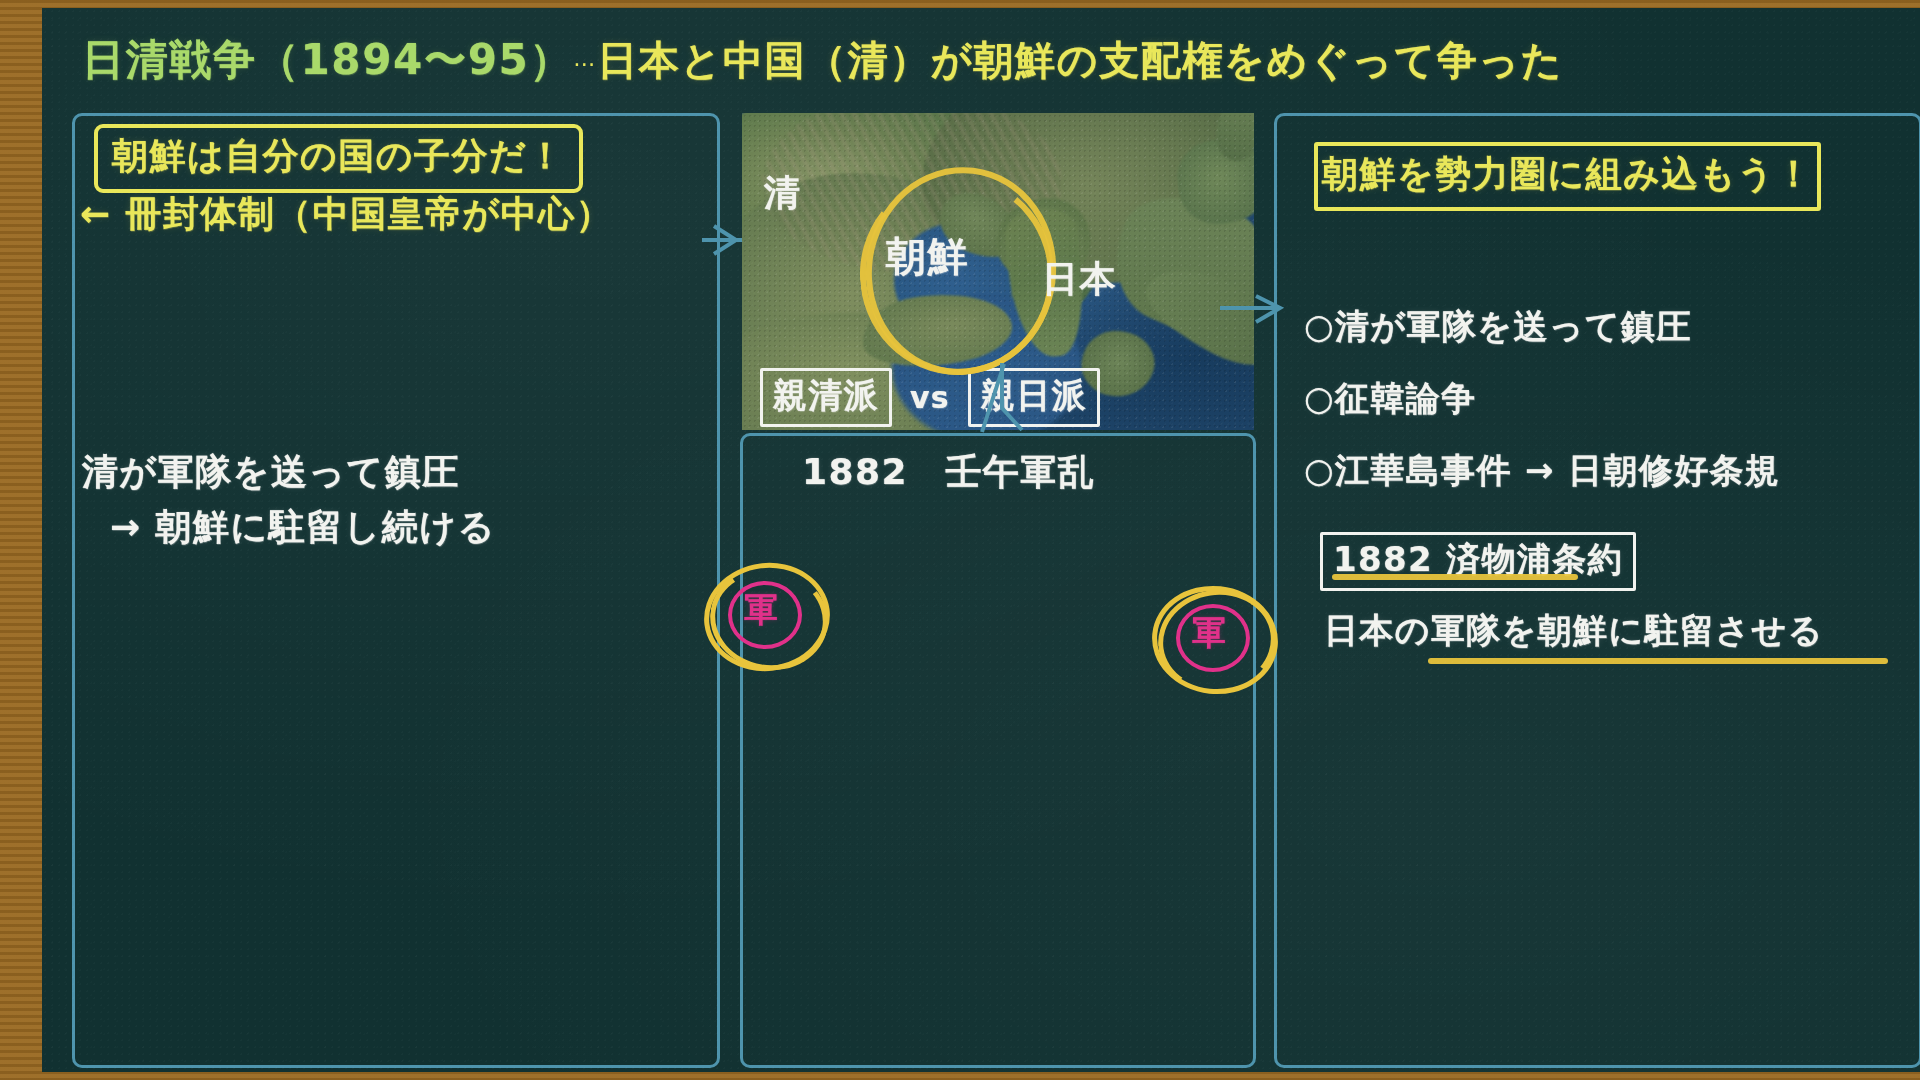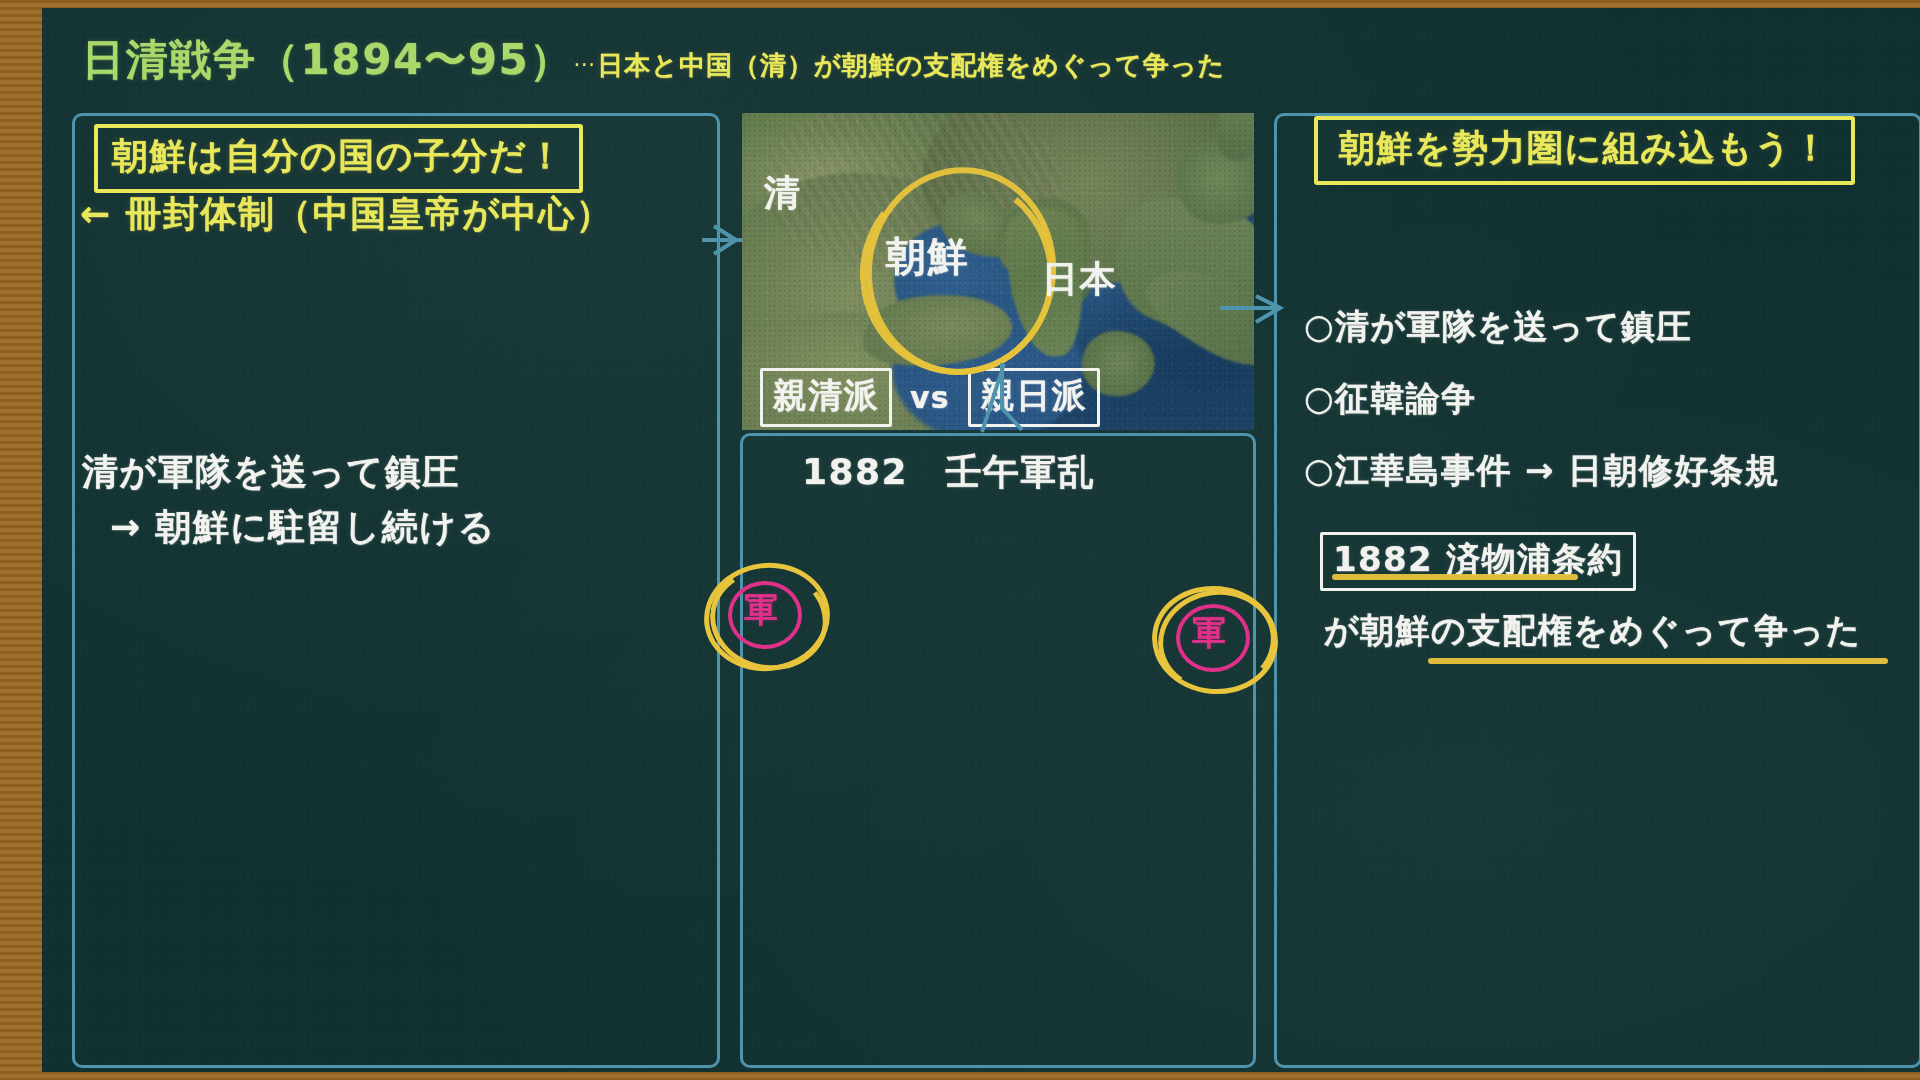--- a/index.html
+++ b/index.html
@@ -71,21 +71,21 @@
   .chalk.yellow{ color:#e9e75a; text-shadow:0 0 1px rgba(233,231,90,.6), .6px .6px 0 rgba(233,231,90,.2), 0 0 7px rgba(233,231,90,.15); }
 
   
   #title-row {
     position:absolute; left:40px; top:24px;
     display:flex; align-items:baseline; 
     white-space:nowrap;
   }
   #title-main { font-size: 42px; }
   #title-dots { font-size: 22px; color:#e9e75a; letter-spacing:2px; position:relative; top:-8px;}
-  #title-sub  { font-size: 26px; }
+  #title-sub  { font-size: 40px; }
 
   
   .col {
     position:absolute;
     border: 3px solid #4e94ad;
     border-radius: 10px;
     box-sizing: border-box;
     background: transparent;
   }
   #col-left   { left: 30px;  top: 105px; width: 648px;  height: 955px; }
@@ -242,21 +242,21 @@
   }
   #ring-korea-1{ left:124px; top:54px; width:178px; height:196px; transform: rotate(7deg); border-color:#e8c43c; border-right-color:#e8c43c; }
   #ring-korea-2{ left:118px; top:62px; width:182px; height:188px; transform: rotate(-6deg); border-top-color:transparent; }
 
   
   .connector{ position:absolute; stroke:#4e94ad; fill:none; stroke-width:4px; z-index:7;}
 
   
   #left-box1{
     position:absolute; left:52px; top:116px;
-    border:4px solid #e9e75a; border-radius:3px;
+    border:4px solid #e9e75a; border-radius:9px;
     padding: 4px 14px 8px;
   }
   #left-box1 .t{ font-size:36px; }
   #left-line2{ position:absolute; left:38px; top:182px; font-size:36px; white-space:nowrap;}
   #left-line3{ position:absolute; left:40px; top:440px; font-size:36px; white-space:nowrap;}
   #left-line4{ position:absolute; left:68px; top:495px; font-size:36px; white-space:nowrap;}
 
   
   #vs-row{
     position:absolute; left:718px; top:360px;
@@ -286,23 +286,23 @@
   .gun-kanji-ring{
     position:absolute;
     border:4px solid #e0318a;
     border-radius:50%;
   }
   #gun-left{ left:662px; top:555px; width:120px; height:100px; }
   #gun-right{ left:1110px; top:578px; width:120px; height:100px; }
 
   
   #right-box1{
-    position:absolute; left:1272px; top:108px;
+    position:absolute; left:1272px; top:134px;
     border:4px solid #e9e75a; border-radius:3px;
-    padding: 4px 21px 8px;
+    padding: 4px 4px 8px;
   }
   #right-box1 .t{ font-size:36px; }
   #right-line2{ position:absolute; left:1312px; top:228px; font-size:36px; white-space:nowrap;}
   .bullet{ position:absolute; font-size:34px; white-space:nowrap;}
   #r-b1{ left:1262px; top:296px;}
   #r-b2{ left:1262px; top:368px;}
   #r-b3{ left:1262px; top:440px;}
   #right-box2{
     position:absolute; left:1278px; top:524px;
     border:3px solid #f2f3ef; border-radius:2px;
@@ -407,17 +407,17 @@
     <div id="right-box1">
       <span class="chalk yellow t">朝鮮を勢力圏に組み込もう！</span>
     </div>
 
     <div class="chalk bullet" id="r-b1">○清が軍隊を送って鎮圧</div>
     <div class="chalk bullet" id="r-b2">○征韓論争</div>
     <div class="chalk bullet" id="r-b3">○江華島事件 → 日朝修好条規</div>
 
     <div class="chalk" id="right-box2">1882 済物浦条約</div>
     <div class="underline-y" id="ul1"></div>
-    <div class="chalk" id="right-line5">が朝鮮の支配権をめぐって争った</div>
+    <div class="chalk" id="right-line5">日本の軍隊を朝鮮に駐留させる</div>
     <div class="underline-y" id="ul2"></div>
 
   </div>
 </div>
 
 </body></html>

